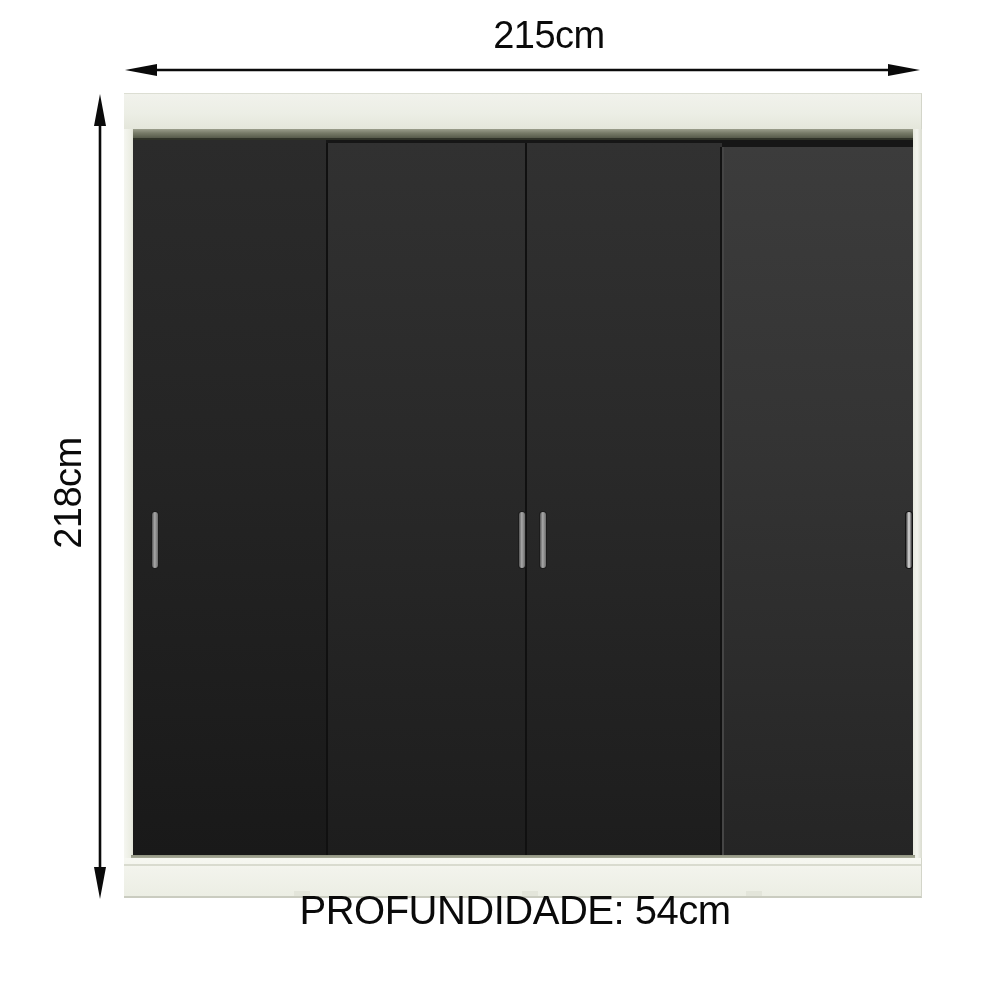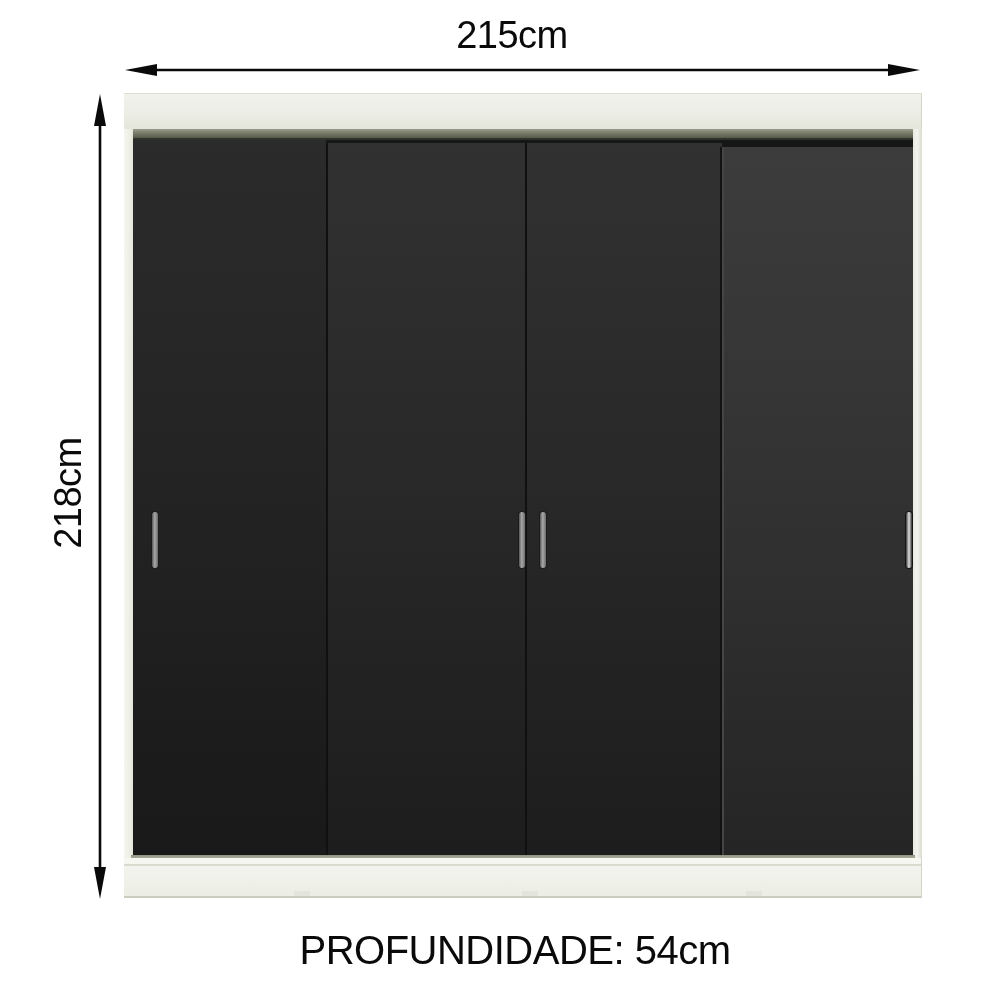--- a/index.html
+++ b/index.html
@@ -19,35 +19,35 @@
   
   .dim-label {
     position: absolute;
     color: #0a0a0a;
     font-size: 38px;
     letter-spacing: -0.5px;
     text-align: center;
     white-space: nowrap;
   }
   #width-label {
-    left: 312px;
+    left: 349px;
     top: 14px;
     width: 400px;
   }
   #height-label {
     left: -32px;
     top: 468px;
     width: 200px;
     height: 50px;
     line-height: 50px;
     transform: rotate(-90deg);
   }
   #depth-label {
     left: 215px;
-    top: 928px;
+    top: 888px;
     width: 600px;
     font-size: 40px;
   }
   .dim-arrow {
     position: absolute;
   }
   #width-arrow { left: 124px; top: 62px; }
   #height-arrow { left: 92px; top: 93px; }
 
   

